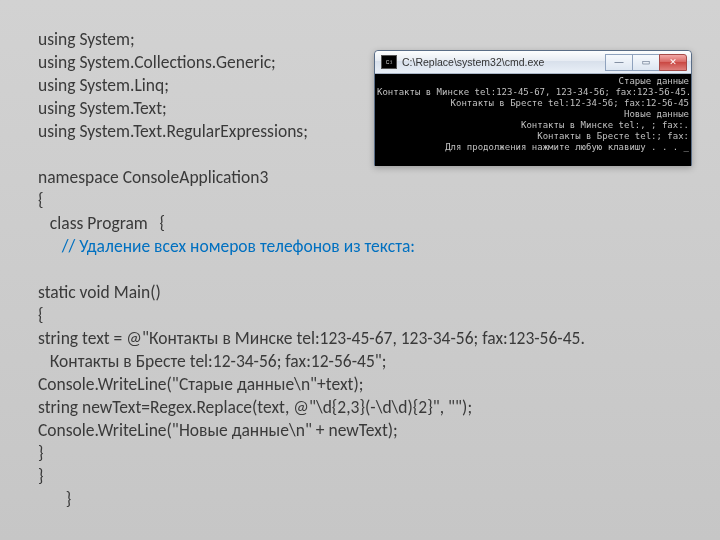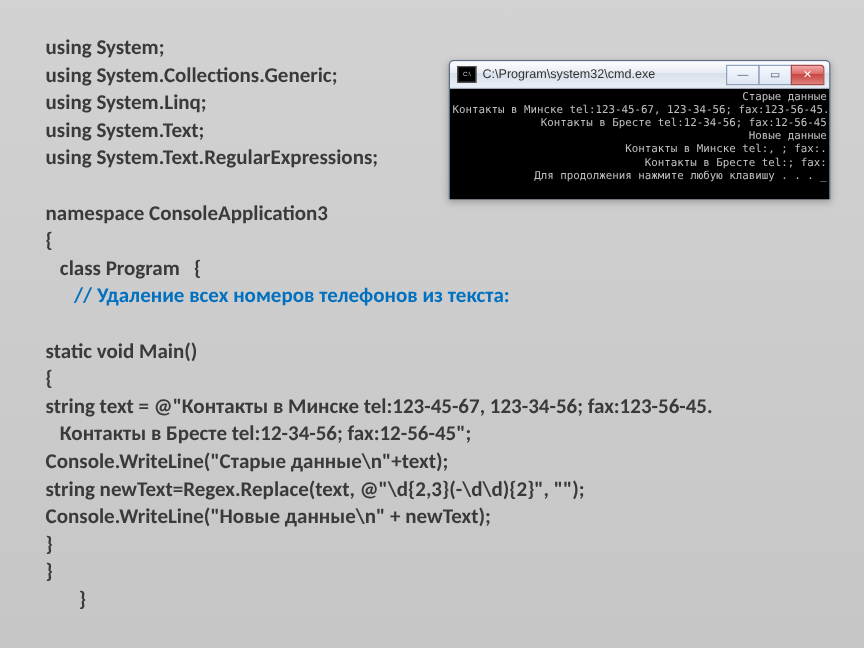--- a/index.html
+++ b/index.html
@@ -18,21 +18,20 @@
     background: linear-gradient(to bottom, #d2d2d2 0%, #c6c6c6 100%);
     box-sizing: border-box;
     padding: 28px 0 0 38px;
   }
   .code-block {
     font-size: 17.5px;
     line-height: 23px;
     color: #3a3a3a;
     white-space: pre;
     font-family: "Calibri", "Segoe UI", sans-serif;
-    font-weight: bold;
   }
   .comment {
     color: #0070c0;
   }
   
   .cmd {
     position: absolute;
     top: 50px;
     left: 374px;
     width: 316px;
@@ -135,21 +134,21 @@
 <span>Console.WriteLine("Старые данные\n"+text);</span>
 <span>string newText=Regex.Replace(text, @"\d{2,3}(-\d\d){2}", "");</span>
 <span>Console.WriteLine("Новые данные\n" + newText);</span>
 <span>}</span>
 <span>}</span>
 <span>       }</span></div>
 
   <div class="cmd">
     <div class="cmd-titlebar">
       <div class="cmd-icon"></div>
-      <div class="cmd-title">C:\Program\system32\cmd.exe</div>
+      <div class="cmd-title">C:\Replace\system32\cmd.exe</div>
       <div class="cmd-btns">
         <div class="cmd-btn min">—</div>
         <div class="cmd-btn">▭</div>
         <div class="cmd-btn close">✕</div>
       </div>
     </div>
     <div class="cmd-body"><span>Старые данные</span>
 <span>Контакты в Минске tel:123-45-67, 123-34-56; fax:123-56-45.</span>
 <span>   Контакты в Бресте tel:12-34-56; fax:12-56-45</span>
 <span>Новые данные</span>

